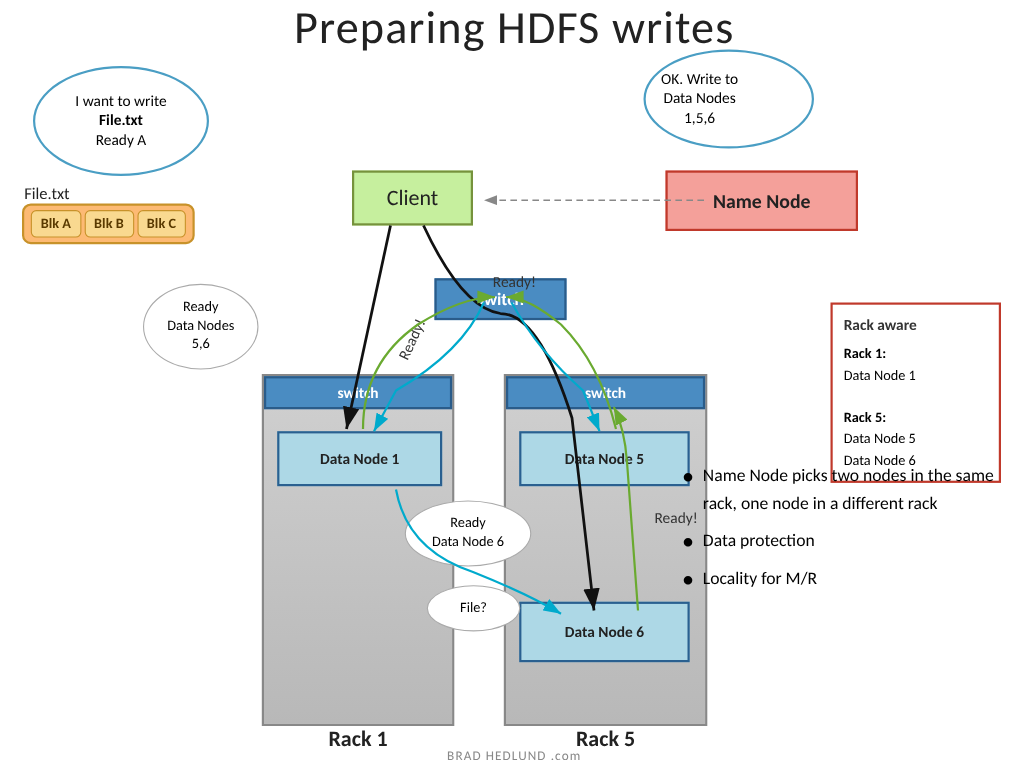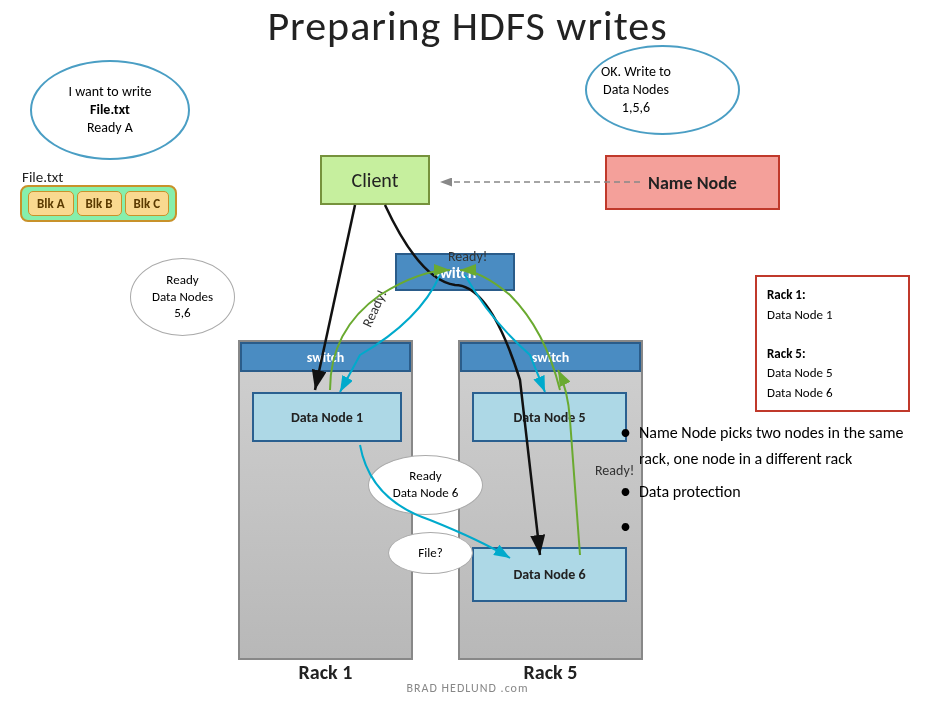--- a/index.html
+++ b/index.html
@@ -64,21 +64,21 @@
       color: #222;
     }
 
     
     .blocks-container {
       position: absolute;
       left: 20px;
       top: 185px;
       display: flex;
       gap: 3px;
-      background: #86efac;
+      background: #fdba74;
       border: 2px solid #c8922a;
       border-radius: 8px;
       padding: 4px 6px;
     }
     .block {
       background: #f9d990;
       border: 1.5px solid #c8922a;
       border-radius: 5px;
       padding: 4px 8px;
       font-size: 13px;
@@ -292,20 +292,21 @@
 
 <div class="namenode-box">
   <span>Name Node</span>
 </div>
 
 <div class="switch-top">
   <span>switch</span>
 </div>
 
 <div class="rack-aware">
+  <div class="rack-aware-title">Rack aware</div>
   <div>
     <strong>Rack 1:</strong><br>
     Data Node 1<br><br>
     <strong>Rack 5:</strong><br>
     Data Node 5<br>
     Data Node 6
   </div>
 </div>
 
 <div class="ready-bubble" style="left:130px; top:258px; width:105px; height:78px;">
@@ -341,20 +342,21 @@
   <div class="bullet-item">
     <span class="bullet-dot">•</span>
     <span>Name Node picks two nodes in the same rack, one node in a different rack</span>
   </div>
   <div class="bullet-item">
     <span class="bullet-dot">•</span>
     <span>Data protection</span>
   </div>
   <div class="bullet-item">
     <span class="bullet-dot">•</span>
+    <span>Locality for M/R</span>
   </div>
 </div>
 
 <div class="footer">BRAD HEDLUND .com</div>
 
 <svg class="arrows-svg">
 
   <defs>
     <marker id="arrowhead-gray" markerWidth="8" markerHeight="6" refX="8" refY="3" orient="auto">
       <polygon points="0 0, 8 3, 0 6" fill="#888"></polygon>

